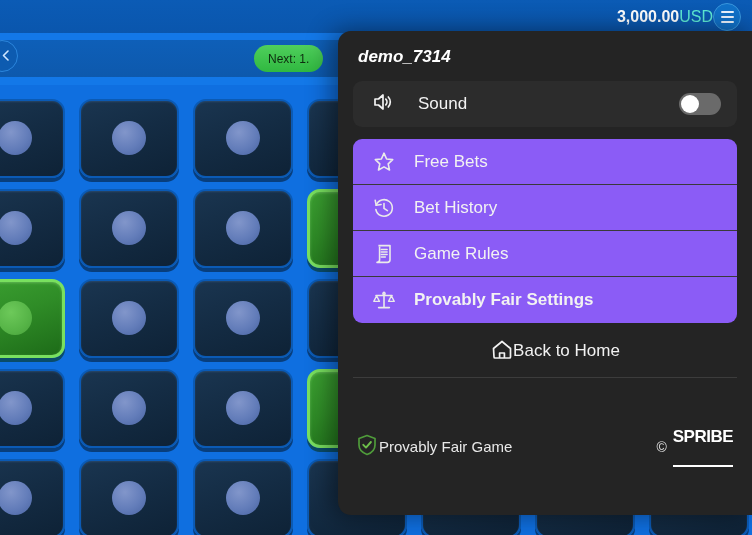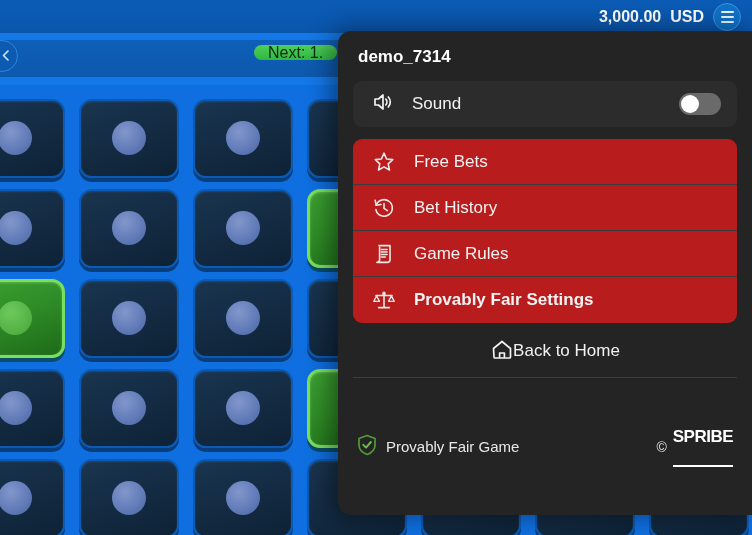--- a/index.html
+++ b/index.html
@@ -40,26 +40,26 @@
     position:absolute; left:-14px; top:40px; width:32px; height:32px;
     border-radius:50%;
     background:#0d5bb0;
     border:1px solid #2b86dd;
     display:flex; align-items:center; justify-content:center;
   }
   .left-round-btn svg { margin-left:7px; }
 
   
   .next-badge {
-    position:absolute; left:254px; top:45px; height:15px;
+    position:absolute; left:254px; top:45px; height:27px;
     padding:0 14px;
     background:linear-gradient(180deg,#4fcf5c 0%,#30b840 100%);
     border-radius:14px;
     display:flex; align-items:center;
-    color:#0d2b0f; font-size:16px; font-weight:400;
+    color:#0d2b0f; font-size:12px; font-weight:400;
     white-space:nowrap;
   }
 
   
   #tile-grid { position:absolute; left:-42px; top:93px; }
   .tile-row { display:flex; gap:0; }
   .tile-cell {
     width:114px; height:90px;
     display:flex; align-items:center; justify-content:center;
   }
@@ -102,26 +102,26 @@
     transform:rotate(180deg);
     writing-mode:vertical-rl;
     font-size:12px; font-weight:bold; letter-spacing:1.5px;
     color:#fff7e8;
     margin-left:7px;
   }
 
   
   .topbar {
     position:absolute; right:0; top:0; height:33px;
-    display:flex; align-items:center; gap:9px;
+    display:flex; align-items:center; 
     padding-right:11px;
     z-index:40;
   }
   .balance-amount { color:#ffffff; font-size:16px; font-weight:bold; }
-  .balance-currency { color:#ffffff; font-size:16px; font-weight:700; }
+  .balance-currency { color:#5eead4; font-size:16px; font-weight:400; }
   .hamburger-btn {
     width:28px; height:28px; border-radius:50%;
     background:#1071c9;
     border:1px solid #3a97dd;
     display:flex; flex-direction:column; align-items:center; justify-content:center;
     gap:3px; cursor:pointer;
   }
   .hamburger-btn i { display:block; width:13px; height:2px; background:#eaf4ff; border-radius:1px; }
 
   
@@ -131,46 +131,47 @@
     background:#242424;
     border-radius:13px 0 0 13px;
     box-shadow:-6px 0 26px rgba(0,0,0,.45);
     z-index:50;
     display:flex; flex-direction:column;
     overflow:hidden;
   }
   .panel-title {
     color:#ffffff; font-size:17px; font-weight:bold;
     padding:16px 0 14px 20px;
+    font-style:italic;
   }
 
   .sound-row {
     margin:0 15px 12px 15px;
     height:46px;
     background:#2c2c2c;
     border-radius:9px;
     display:flex; align-items:center;
     padding:0 16px 0 19px;
     cursor:pointer;
   }
-  .sound-label { color:#f2f2f2; font-size:17px; margin-left:18px; flex:1; }
+  .sound-label { color:#f2f2f2; font-size:17px; margin-left:24px; flex:1; }
   .toggle {
     width:42px; height:22px; border-radius:11px;
     background:#6a6a6a;
     position:relative; cursor:pointer; flex-shrink:0;
   }
   .toggle .knob {
     position:absolute; left:2px; top:2px;
     width:18px; height:18px; border-radius:50%;
     background:#ffffff;
   }
 
   .menu-list {
     margin:0 15px;
-    background:#b91c1c;
+    background:#8b5cf6;
     border-radius:9px;
     overflow:hidden;
   }
   .menu-item {
     height:46px;
     display:flex; align-items:center;
     padding:0 19px;
     cursor:pointer;
     border-bottom:1px solid #3a3a3a;
   }
@@ -190,21 +191,21 @@
   .back-home .bh-label { color:#f2f2f2; font-size:17px; }
 
   .panel-footer-sep {
     height:1px; background:#3c3c3c; margin:0 15px;
   }
   .panel-footer {
     flex:1;
     display:flex; align-items:center;
     padding:0 19px 0 19px;
   }
-  .pf-left { display:flex; align-items:center; gap:9px; flex:1; }
+  .pf-left { display:flex; align-items:center; gap:2px; flex:1; }
   .pf-left-label { color:#e8e8e8; font-size:15px; }
   .pf-right { display:flex; align-items:center; gap:6px; }
   .pf-copy { color:#e0e0e0; font-size:14px; }
   .pf-brand {
     color:#ffffff; font-size:17px; font-weight:bold;
     letter-spacing:-0.5px;
     border-bottom:2px solid #ffffff;
     padding-bottom:18px;
   }
 </style>

